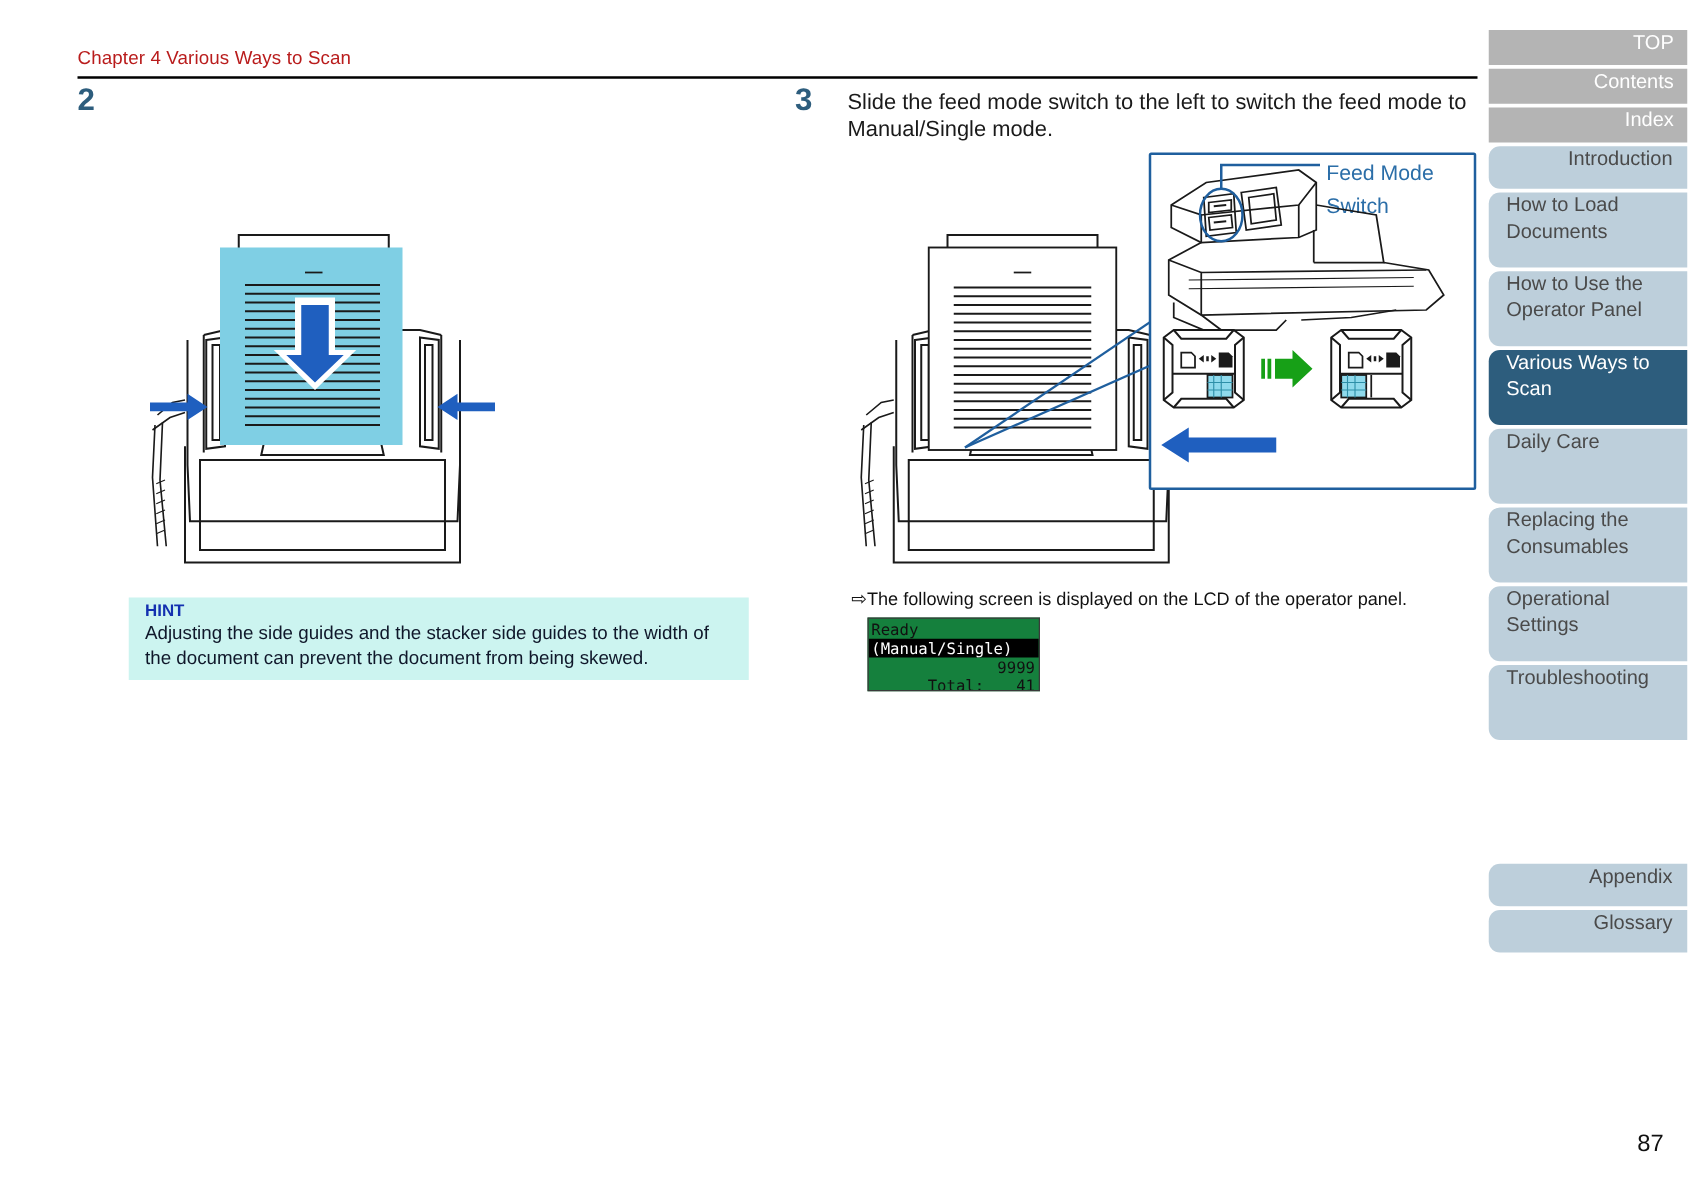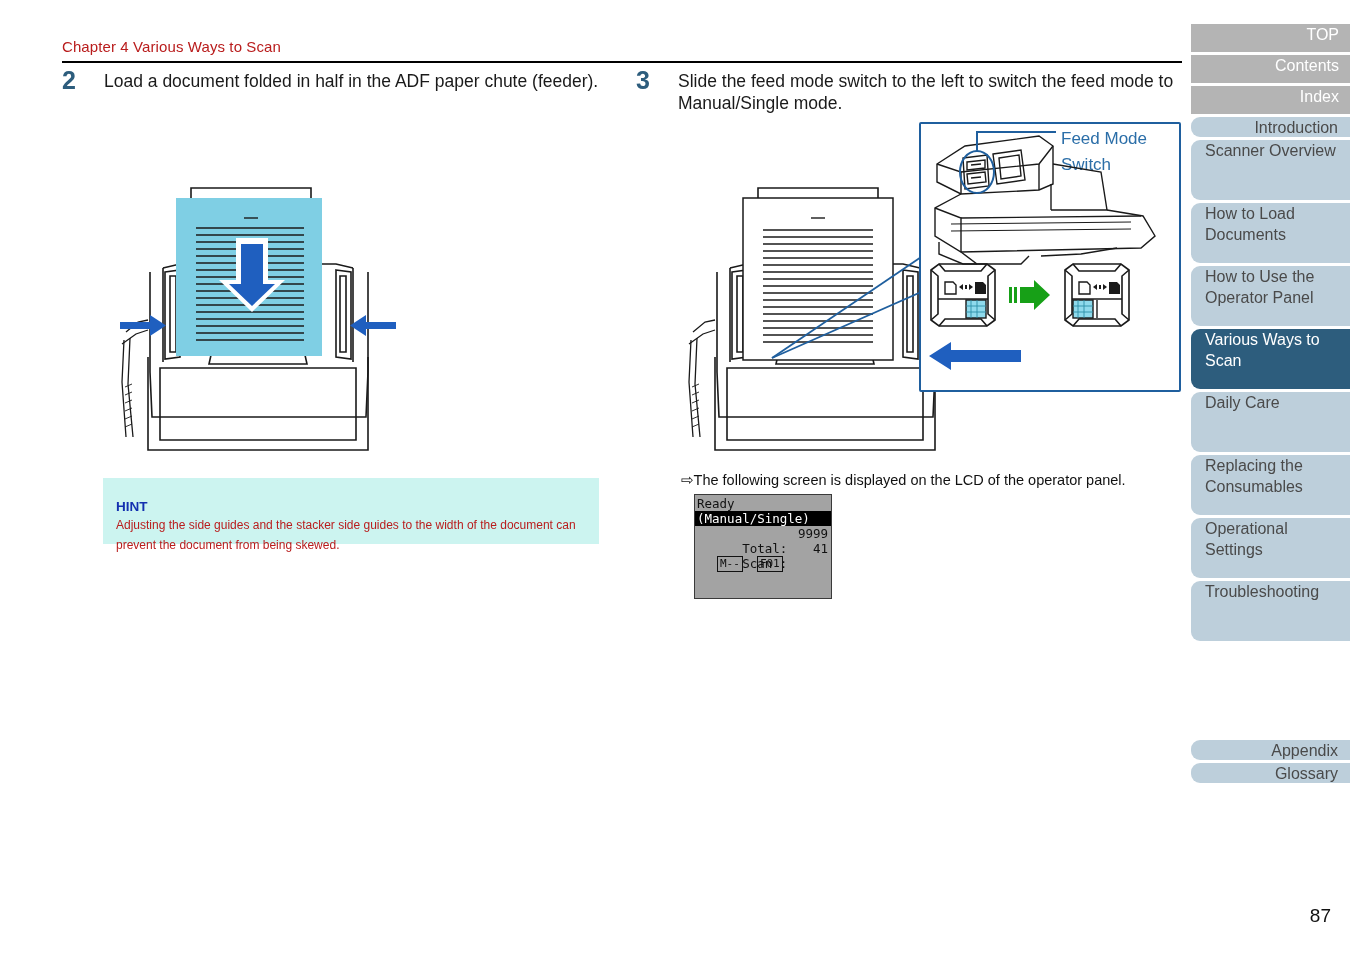--- a/index.html
+++ b/index.html
@@ -35,26 +35,26 @@
   .step-title {
     font-size: 17.5px; line-height: 22px; color: #1a1a1a;
   }
   .step-sub {
     font-size: 14.5px; line-height: 19px; color: #1a1a1a; margin-top: 3px;
   }
 
   
   .hint-box {
     position: absolute; left: 103px; top: 478px; width: 496px; height: 66px;
-    background: #ccf4f0; padding: 21px 13px 0 13px;
+    background: #ccf4f0; padding: 3px 13px 0 13px;
   }
   .hint-title {
     font-size: 13.5px; font-weight: bold; color: #1330b0; line-height: 16px;
   }
-  .hint-text { font-size: 12px; line-height: 20px; color: #b91c1c; }
+  .hint-text { font-size: 15px; line-height: 20px; color: #0f172a; }
 
   
   .fig1 { position: absolute; left: 108px; top: 172px; width: 300px; height: 290px; }
   .fig2 { position: absolute; left: 672px; top: 168px; width: 292px; height: 296px; }
   svg { display: block; }
 
   
   .callout {
     position: absolute; left: 919px; top: 122px; width: 262px; height: 270px;
     border: 2px solid #1f5f9e; border-radius: 2px; background: #ffffff;
@@ -65,22 +65,22 @@
   }
 
   
   .lcd-note {
     position: absolute; left: 681px; top: 470px; width: 500px;
     font-size: 14.5px; line-height: 19px; color: #111;
     white-space: nowrap;
   }
   .lcd-arrow { font-size: 15px; }
   .lcd {
-    position: absolute; left: 694px; top: 494px; width: 138px; height: 105px;
-    border: 1px solid #3a3a3a; background: #a3a3a3;
+    position: absolute; left: 694px; top: 494px; width: 138px; height: 59px;
+    border: 1px solid #3a3a3a; background: #15803d;
     font-family: "DejaVu Sans Mono", monospace;
     font-size: 12.5px; line-height: 15px; color: #111;
     padding: 1px 0 0 0; overflow: hidden;
   }
   .lcd-row { position: relative; height: 15px; padding: 0 2px; white-space: pre; }
   .lcd-row.inv { background: #000000; color: #ffffff; }
   .lcd-right { position: absolute; right: 3px; top: 0; margin-left: 48px; }
   .lcd-btnrow { height: 16px; padding-left: 22px; display: flex; gap: 14px; }
   .lcd-btn {
     border: 1px solid #111; padding: 0 2px; font-size: 11px; line-height: 13px;
@@ -96,21 +96,21 @@
     display: flex; 
   }
   .tab.gray {
     background: #b4b4b4; color: #ffffff; height: 28px;
     border-radius: 0; justify-content: flex-end; padding-right: 11px;
   }
   .tab.blue {
     background: #bdcfdb; color: #4a4a4a;
     padding: 0 10px 0 14px;
   }
-  .tab.blue.h1 { height: 20px; align-items: center; }
+  .tab.blue.h1 { height: 34px; }
   .tab.blue.h2 { height: 60px; }
   .tab.active { background: #2d5d7d; color: #ffffff; }
   .tab.center { justify-content: flex-end; padding-right: 12px; }
   .tab .lbl { line-height: 21px; }
   .spacer-gap { height: 18px; }
 
   .page-num {
     position: absolute; left: 1191px; top: 905px; width: 140px;
     text-align: right; font-size: 19px; color: #111;
   }
@@ -119,21 +119,20 @@
 <body>
 
 <div class="page">
 
   <div class="chapter-header">Chapter 4 Various Ways to Scan</div>
   <div class="header-rule"></div>
 
   <div class="col-left">
     <div class="step">
       <div class="step-num">2</div>
-      <div class="step-title">Load a document folded in half in the ADF paper chute (feeder).</div>
     </div>
   </div>
 
   <div class="fig1">
     <svg width="300" height="290" viewBox="0 0 300 290">
       <g fill="none" stroke="#1a1a1a" stroke-width="1.6">
 
         <path d="M83 16 L203 16 L203 30 L83 30 Z"></path>
         <path d="M86 30 L200 30 L198 40 L88 40 Z"></path>
         <g stroke-width="1.2">
@@ -427,23 +426,20 @@
       <span class="lbl">Contents</span>
     </div>
     <div class="tab gray">
       <span class="lbl">Index</span>
     </div>
 
     <div class="tab blue h1 center">
       <span class="lbl">Introduction</span>
     </div>
     <div class="tab blue h2">
-      <span class="lbl">Scanner Overview</span>
-    </div>
-    <div class="tab blue h2">
       <span class="lbl">How to Load Documents</span>
     </div>
     <div class="tab blue h2">
       <span class="lbl">How to Use the Operator Panel</span>
     </div>
     <div class="tab blue h2 active">
       <span class="lbl">Various Ways to Scan</span>
     </div>
     <div class="tab blue h2">
       <span class="lbl">Daily Care</span>

